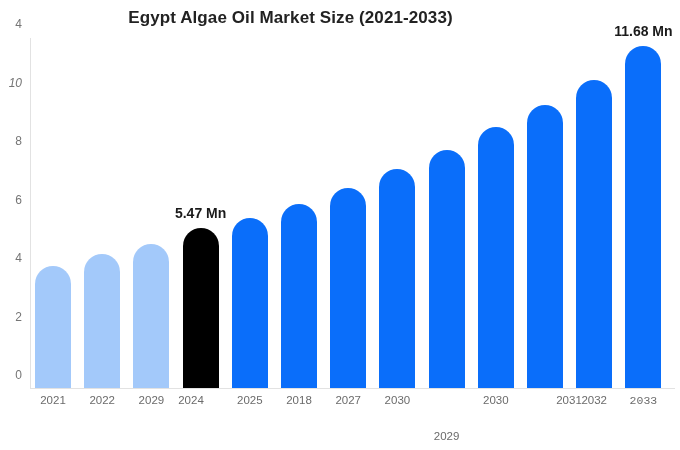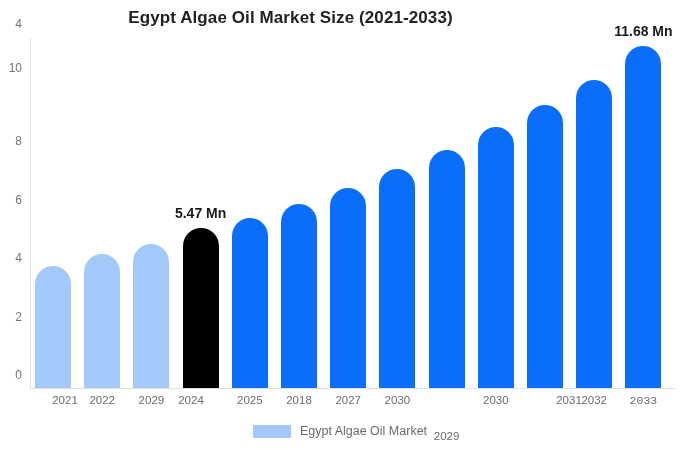--- a/index.html
+++ b/index.html
@@ -129,21 +129,21 @@
 
   <div class="plot-area" id="plot-area">
     <div class="axis-line-y"></div>
     <div class="axis-line-x"></div>
     <div id="ytick-layer">
         <div class="ytick" style="bottom: 0px;">0</div>
         <div class="ytick" style="bottom: 58.5px;">2</div>
         <div class="ytick" style="bottom: 117px;">4</div>
         <div class="ytick" style="bottom: 175.5px;">6</div>
         <div class="ytick" style="bottom: 234px;">8</div>
-        <div class="ytick" style="bottom: 307px;">10</div>
+        <div class="ytick" style="bottom: 292px; font-style: italic;">10</div>
         <div class="ytick" style="bottom: 351px;">4</div>
       </div>
     <div id="bar-layer">
         <div class="bar past" title="2021: 4.17 Mn" style="left: 5px; height: 121.972px;"></div>
         <div class="bar past" title="2022: 4.58 Mn" style="left: 54.2px; height: 133.965px;"></div>
         <div class="bar past" title="2023: 4.92 Mn" style="left: 103.4px; height: 143.91px;"></div>
         <div class="bar base" title="2024: 5.47 Mn" style="left: 152.6px; height: 159.998px;"></div>
         <div class="bar future" title="2025: 5.81 Mn" style="left: 201.8px; height: 169.942px;"></div>
         <div class="bar future" title="2026: 6.29 Mn" style="left: 251px; height: 183.982px;"></div>
         <div class="bar future" title="2027: 6.84 Mn" style="left: 300.2px; height: 200.07px;"></div>
@@ -154,33 +154,29 @@
         <div class="bar future" title="2032: 10.53 Mn" style="left: 546.2px; height: 308.002px;"></div>
         <div class="bar future" title="2033: 11.68 Mn" style="left: 595.4px; height: 341.64px;"></div>
       </div>
     <div id="value-layer">
         <div class="bar-value" style="left: 170.6px; bottom: 167.998px;">5.47 Mn</div>
         <div class="bar-value" style="left: 613.4px; bottom: 349.64px;">11.68 Mn</div>
       </div>
   </div>
 
   <div id="xtick-layer">
-      <div class="xtick" style="left: 53px; margin-left: 12px;">2021</div>
+      <div class="xtick" style="left: 53px;">2021</div>
       <div class="xtick" style="left: 102.2px;">2022</div>
       <div class="xtick" style="left: 151.4px;">2029</div>
       <div class="xtick" style="left: 191px;">2024</div>
       <div class="xtick" style="left: 249.8px;">2025</div>
       <div class="xtick" style="left: 299px;">2018</div>
       <div class="xtick" style="left: 348.2px;">2027</div>
       <div class="xtick" style="left: 397.4px;">2030</div>
       <div class="xtick" style="left: 446.6px; margin-top: 36px;">2029</div>
       <div class="xtick" style="left: 495.8px;">2030</div>
       <div class="xtick" style="left: 545px; margin-left: 24px;">2031</div>
       <div class="xtick" style="left: 594.2px;">2032</div>
       <div class="xtick" style="left: 643.4px; font-family: Liberation Mono, monospace;">2033</div>
     </div>
 
-  <div class="legend">
-    <span class="legend-swatch"></span>
-    <span class="legend-label">Egypt Algae Oil Market</span>
-  </div>
 
 </div>
 
 </body></html>

